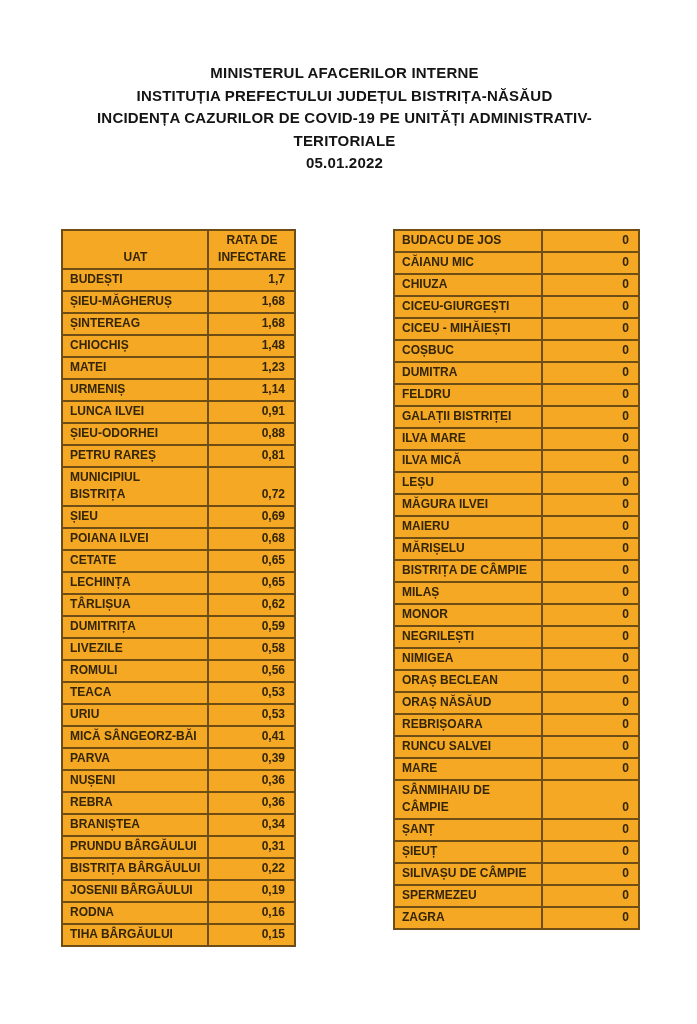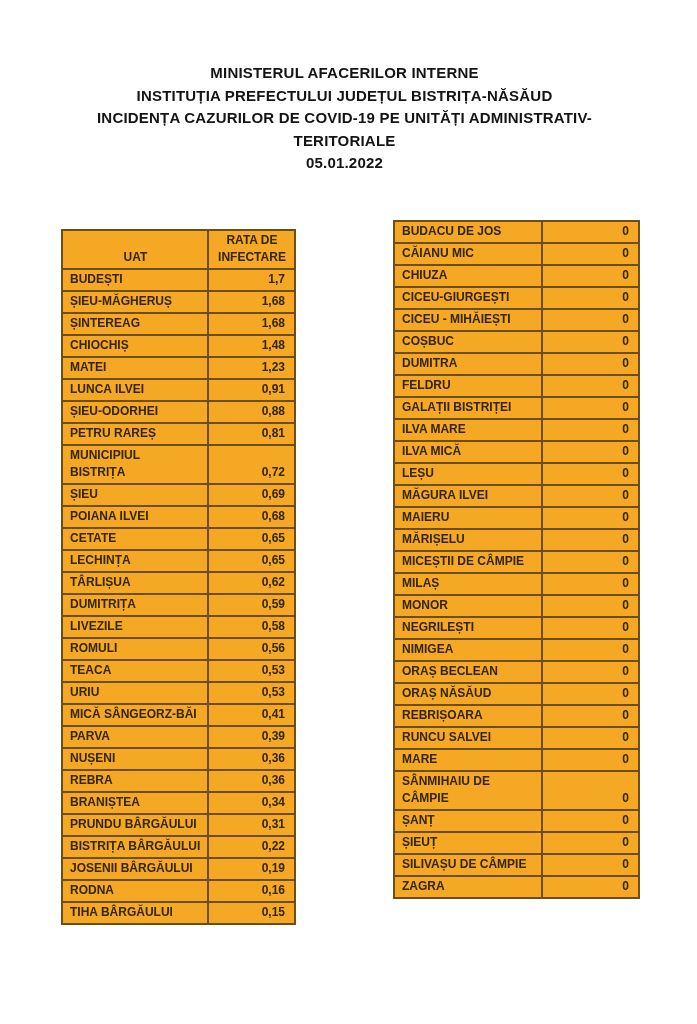--- a/index.html
+++ b/index.html
@@ -29,21 +29,21 @@
     letter-spacing: 0.2px;
   }
 
   table.rate-table {
     position: absolute;
     border-collapse: collapse;
     table-layout: fixed;
     background: var(--cell-bg);
   }
   table.left-table  { left: 61px;  top: 229px; width: 233px; }
-  table.right-table { left: 393px; top: 220px; width: 245px; }
+  table.right-table { left: 393px; top: 229px; width: 245px; }
   table.left-table  col.c-name { width: 146px; }
   table.left-table  col.c-val  { width: 87px; }
   table.right-table col.c-name { width: 148px; }
   table.right-table col.c-val  { width: 97px; }
 
   .rate-table th, .rate-table td {
     border: 2px solid var(--border-color);
     color: var(--text-color);
     font-weight: bold;
     font-size: 12px;
@@ -103,20 +103,24 @@
         <tr>
           <td class="name-cell">CHIOCHIȘ</td>
           <td class="val-cell">1,48</td>
         </tr>
 
         <tr>
           <td class="name-cell">MATEI</td>
           <td class="val-cell">1,23</td>
         </tr>
 
+        <tr>
+          <td class="name-cell">URMENIȘ</td>
+          <td class="val-cell">1,14</td>
+        </tr>
 
         <tr>
           <td class="name-cell">LUNCA ILVEI</td>
           <td class="val-cell">0,91</td>
         </tr>
 
         <tr>
           <td class="name-cell">ȘIEU-ODORHEI</td>
           <td class="val-cell">0,88</td>
         </tr>
@@ -311,21 +315,21 @@
           <td class="name-cell">MAIERU</td>
           <td class="val-cell">0</td>
         </tr>
 
         <tr>
           <td class="name-cell">MĂRIȘELU</td>
           <td class="val-cell">0</td>
         </tr>
 
         <tr>
-          <td class="name-cell">MICEȘTII DE CÂMPIE</td>
+          <td class="name-cell">BISTRIȚA DE CÂMPIE</td>
           <td class="val-cell">0</td>
         </tr>
 
         <tr>
           <td class="name-cell">MILAȘ</td>
           <td class="val-cell">0</td>
         </tr>
 
         <tr>
           <td class="name-cell">MONOR</td>
@@ -381,20 +385,24 @@
         <tr>
           <td class="name-cell">ȘIEUȚ</td>
           <td class="val-cell">0</td>
         </tr>
 
         <tr>
           <td class="name-cell">SILIVAȘU DE CÂMPIE</td>
           <td class="val-cell">0</td>
         </tr>
 
+        <tr>
+          <td class="name-cell">SPERMEZEU</td>
+          <td class="val-cell">0</td>
+        </tr>
 
         <tr>
           <td class="name-cell">ZAGRA</td>
           <td class="val-cell">0</td>
         </tr>
       </tbody>
   </table>
 
 </div>
 

